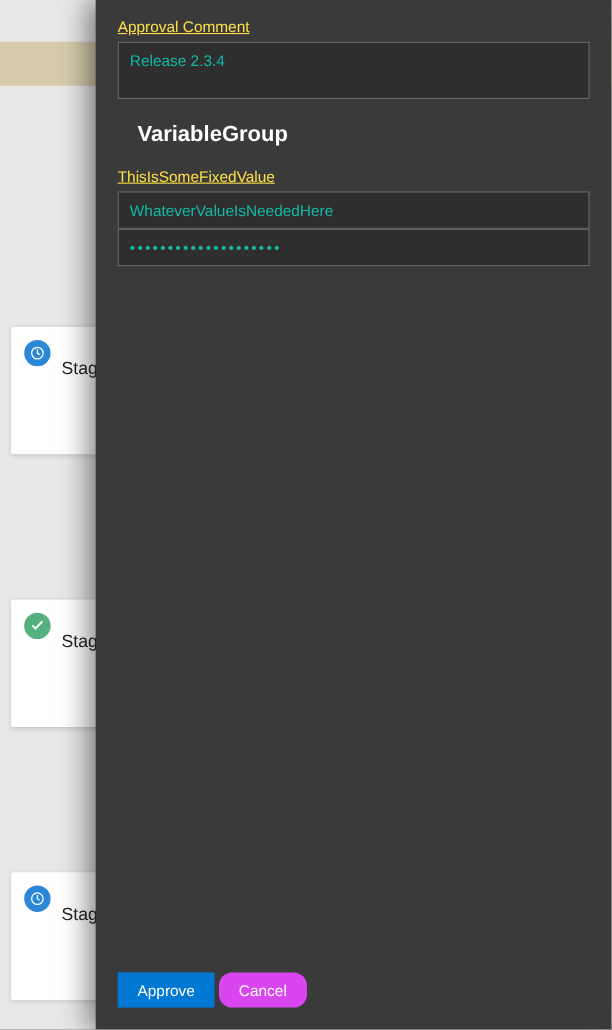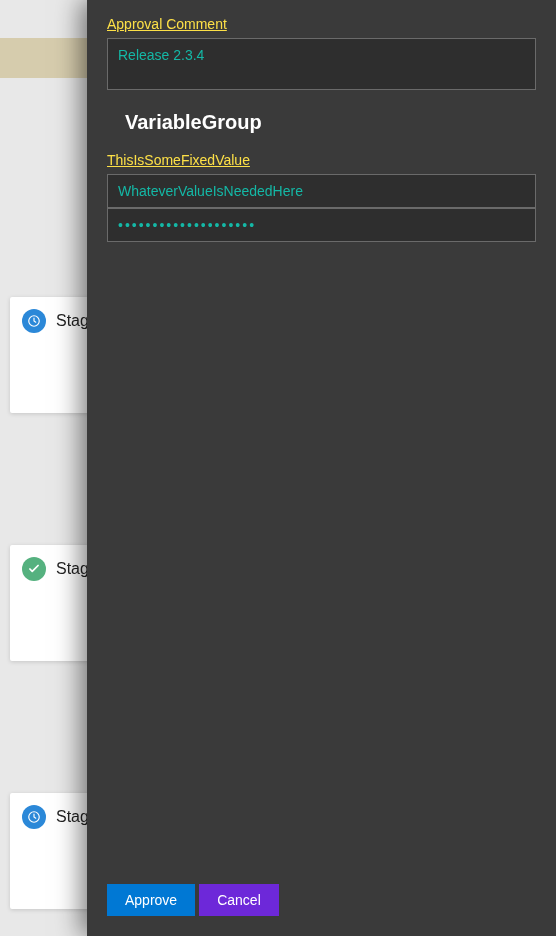--- a/index.html
+++ b/index.html
@@ -35,21 +35,21 @@
     width: 180px;
     height: 116px;
     background: #fff;
     border-radius: 2px;
     box-shadow: 0 1px 4px rgba(0,0,0,0.15);
     padding: 12px;
     display: flex;
     align-items: flex-start;
     gap: 10px;
   }
-  .stage-card .label { font-size: 16px; color: #222; margin-top: 3px; }
+  .stage-card .label { font-size: 16px; color: #222; margin-top: 18px; }
   .icon-circle {
     width: 24px; height: 24px; border-radius: 50%;
     flex: none;
     display: flex; align-items: center; justify-content: center;
   }
   .icon-clock { background: #2b88d8; }
   .icon-check { background: #55b17f; }
   .icon-circle svg { width: 14px; height: 14px; fill: #fff; }
 
   
@@ -121,21 +121,21 @@
     gap: 4px;
   }
   .btn {
     padding: 8px 18px;
     font-size: 14px;
     border: none;
     cursor: pointer;
     font-family: inherit;
   }
   .btn-primary { background: #0078d4; color: #fff; }
-  .btn-secondary { background: #6d28d9; color: #fff; }
+  .btn-secondary { background: #d946ef; color: #fff; border-radius: 12px; }
 </style>
 </head>
 <body>
 
 <div class="bg">
   <div class="bg-tabbar"></div>
   <div id="bg-stages">
       <div class="stage-card" style="top: 297px;">
         <div class="icon-circle icon-clock">
           <svg viewBox="0 0 24 24">

